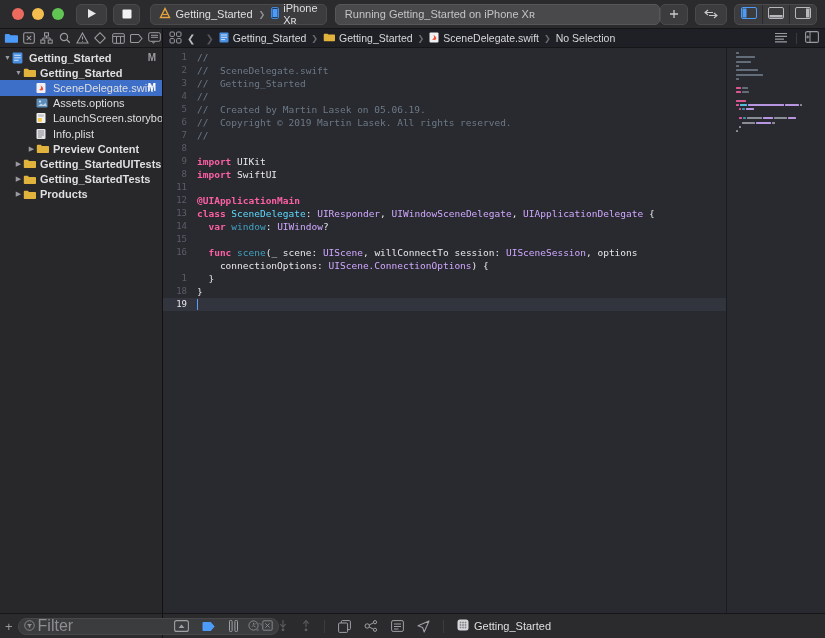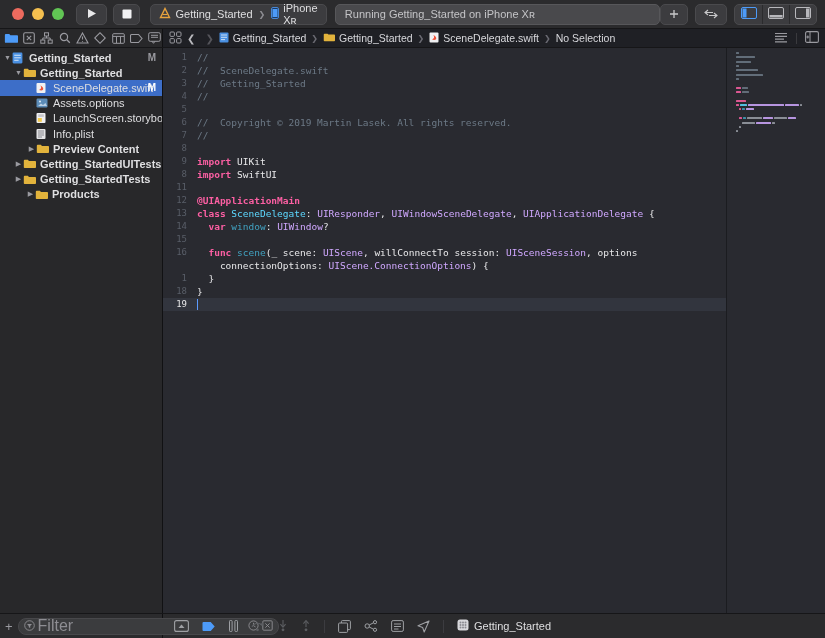--- a/index.html
+++ b/index.html
@@ -353,37 +353,37 @@
         </div>
         <div class="srow" style="padding-left: 14px;">
           <span class="disc">▶</span>
           <span class="ficon">
             <svg width="13" height="11" viewBox="0 0 16 13">
               <path d="M1 3c0-.6.4-1 1-1h4l1.3 1.3H15c.6 0 1 .4 1 1V11c0 .6-.4 1-1 1H2c-.6 0-1-.4-1-1z" fill="#E2B33C"></path>
             </svg>
           </span>
           <span class="lbl b">Getting_StartedTests</span>
         </div>
-        <div class="srow" style="padding-left: 14px; margin-left: 12px;">
+        <div class="srow" style="padding-left: 14px;">
           <span class="disc">▶</span>
           <span class="ficon">
             <svg width="13" height="11" viewBox="0 0 16 13">
               <path d="M1 3c0-.6.4-1 1-1h4l1.3 1.3H15c.6 0 1 .4 1 1V11c0 .6-.4 1-1 1H2c-.6 0-1-.4-1-1z" fill="#E2B33C"></path>
             </svg>
           </span>
           <span class="lbl b">Products</span>
         </div>
       </div>
     <div class="editor">
       <div class="code-area" id="code-lines">
           <div class="code-line"><span class="gutter">1</span><span class="ltext"><span class="tok-c">//</span></span></div>
           <div class="code-line"><span class="gutter">2</span><span class="ltext"><span class="tok-c">//  SceneDelegate.swift</span></span></div>
           <div class="code-line"><span class="gutter">3</span><span class="ltext"><span class="tok-c">//  Getting_Started</span></span></div>
           <div class="code-line"><span class="gutter">4</span><span class="ltext"><span class="tok-c">//</span></span></div>
-          <div class="code-line"><span class="gutter">5</span></div>
+          <div class="code-line"><span class="gutter">5</span><span class="ltext"><span class="tok-c">//  Created by Martin Lasek on 05.06.19.</span></span></div>
           <div class="code-line"><span class="gutter">6</span><span class="ltext"><span class="tok-c">//  Copyright © 2019 Martin Lasek. All rights reserved.</span></span></div>
           <div class="code-line"><span class="gutter">7</span><span class="ltext"><span class="tok-c">//</span></span></div>
           <div class="code-line"><span class="gutter">8</span><span class="ltext"></span></div>
           <div class="code-line"><span class="gutter">9</span><span class="ltext"><span class="tok-k">import</span><span class="tok-p"> UIKit</span></span></div>
           <div class="code-line"><span class="gutter">8</span><span class="ltext"><span class="tok-k">import</span><span class="tok-p"> SwiftUI</span></span></div>
           <div class="code-line"><span class="gutter">11</span><span class="ltext"></span></div>
           <div class="code-line"><span class="gutter">12</span><span class="ltext"><span class="tok-k">@UIApplicationMain</span></span></div>
           <div class="code-line"><span class="gutter">13</span><span class="ltext"><span class="tok-k">class</span><span class="tok-p"> </span><span class="tok-d">SceneDelegate</span><span class="tok-p">: </span><span class="tok-t">UIResponder</span><span class="tok-p">, </span><span class="tok-t">UIWindowSceneDelegate</span><span class="tok-p">, </span><span class="tok-t">UIApplicationDelegate</span><span class="tok-p"> {</span></span></div>
           <div class="code-line"><span class="gutter">14</span><span class="ltext"><span class="tok-p">  </span><span class="tok-k">var</span><span class="tok-p"> </span><span class="tok-v">window</span><span class="tok-p">: </span><span class="tok-t">UIWindow</span><span class="tok-p">?</span></span></div>
           <div class="code-line"><span class="gutter">15</span><span class="ltext"></span></div>

